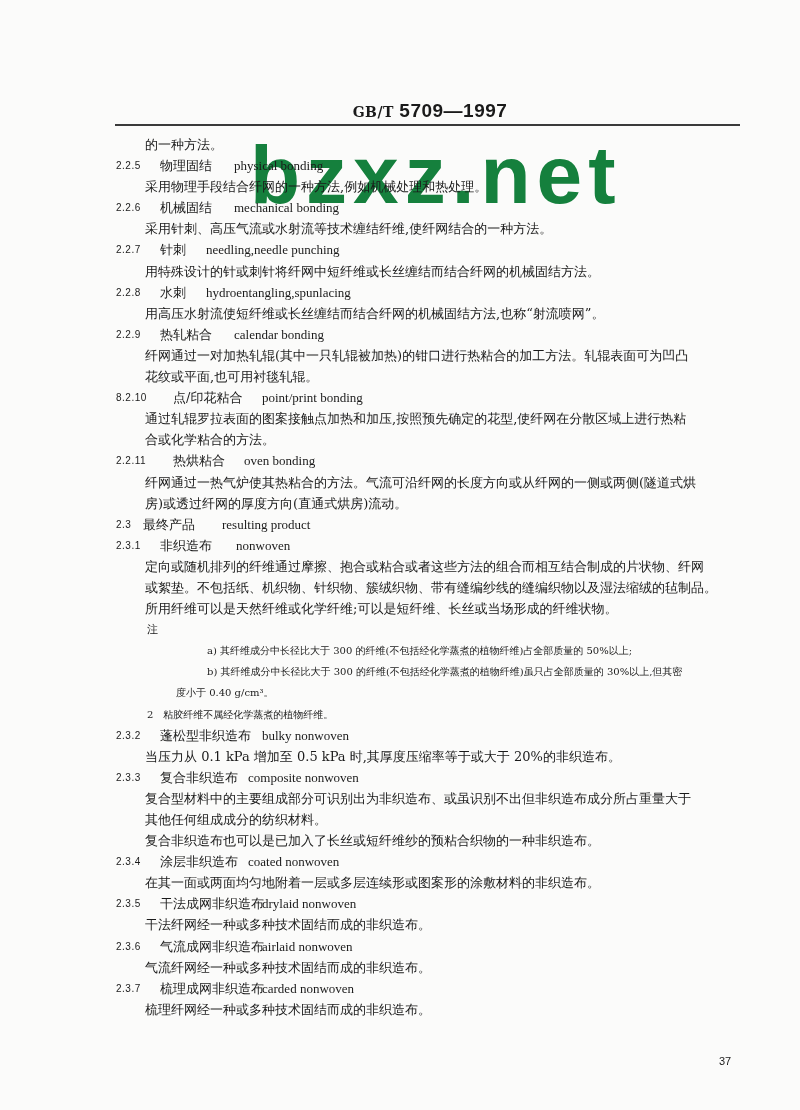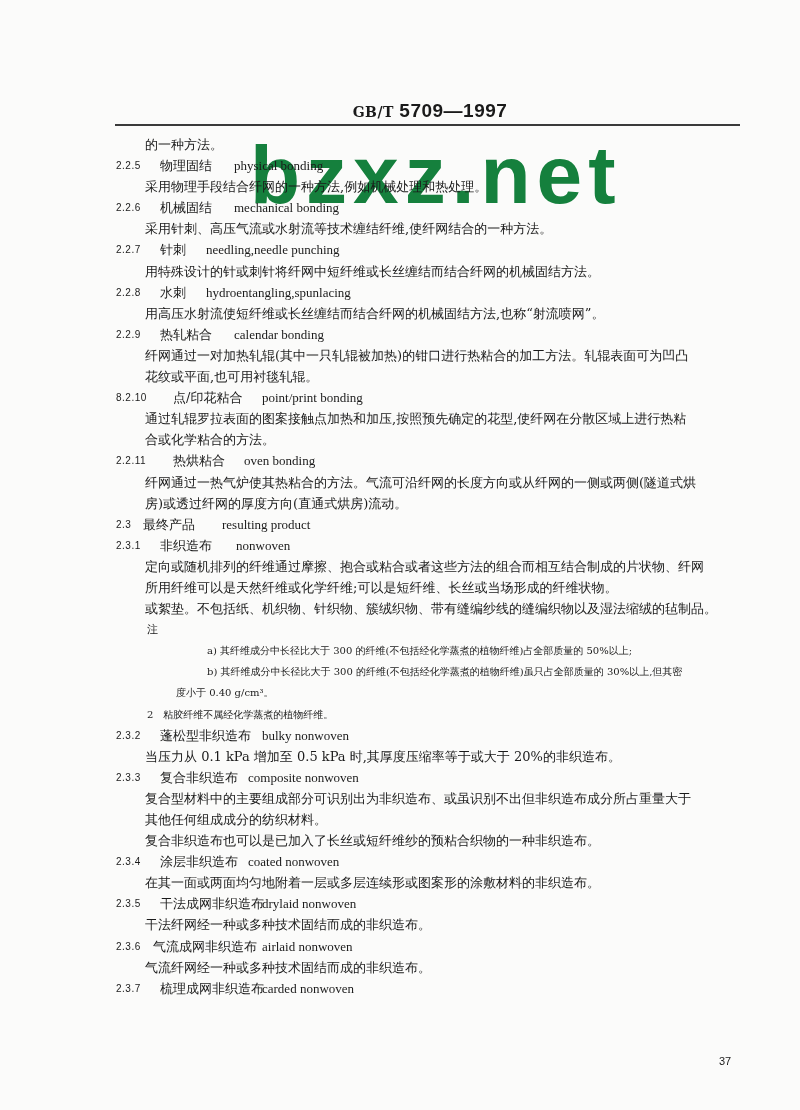--- a/index.html
+++ b/index.html
@@ -101,22 +101,22 @@
     <span class="zh" style="left:143px">最终产品</span>
     <span class="en" style="left:222px">resulting product</span>
   </div>
 
   <div class="line term">
     <span class="no">2.3.1</span>
     <span class="zh" style="left:160px">非织造布</span>
     <span class="en" style="left:236px">nonwoven</span>
   </div>
   <div class="line body">定向或随机排列的纤维通过摩擦、抱合或粘合或者这些方法的组合而相互结合制成的片状物、纤网</div>
+  <div class="line body">或絮垫。不包括纸、机织物、针织物、簇绒织物、带有缝编纱线的缝编织物以及湿法缩绒的毡制品。</div>
   <div class="line body">所用纤维可以是天然纤维或化学纤维;可以是短纤维、长丝或当场形成的纤维状物。</div>
-  <div class="line body">或絮垫。不包括纸、机织物、针织物、簇绒织物、带有缝编纱线的缝编织物以及湿法缩绒的毡制品。</div>
 
   <div class="line note-h">注</div>
   <div class="line note-sub">a) 其纤维成分中长径比大于 300 的纤维(不包括经化学蒸煮的植物纤维)占全部质量的 50%以上;</div>
   <div class="line note-sub">b) 其纤维成分中长径比大于 300 的纤维(不包括经化学蒸煮的植物纤维)虽只占全部质量的 30%以上,但其密</div>
   <div class="line note-sub2">度小于 0.40 g/cm³。</div>
   <div class="line note">2　粘胶纤维不属经化学蒸煮的植物纤维。</div>
 
   <div class="line term">
     <span class="no">2.3.2</span>
     <span class="zh" style="left:160px">蓬松型非织造布</span>
@@ -142,25 +142,26 @@
 
   <div class="line term">
     <span class="no">2.3.5</span>
     <span class="zh" style="left:160px">干法成网非织造布</span>
     <span class="en" style="left:262px">drylaid nonwoven</span>
   </div>
   <div class="line body">干法纤网经一种或多种技术固结而成的非织造布。</div>
 
   <div class="line term">
     <span class="no">2.3.6</span>
-    <span class="zh" style="left:153px">气流成网非织造布</span>
+    <span class="zh" style="left:160px">气流成网非织造布</span>
     <span class="en" style="left:262px">airlaid nonwoven</span>
   </div>
   <div class="line body">气流纤网经一种或多种技术固结而成的非织造布。</div>
 
   <div class="line term">
     <span class="no">2.3.7</span>
     <span class="zh" style="left:160px">梳理成网非织造布</span>
     <span class="en" style="left:262px">carded nonwoven</span>
   </div>
+  <div class="line body">梳理纤网经一种或多种技术固结而成的非织造布。</div>
 </div>
 
 <div class="page-no">37</div>
 
 </body></html>

